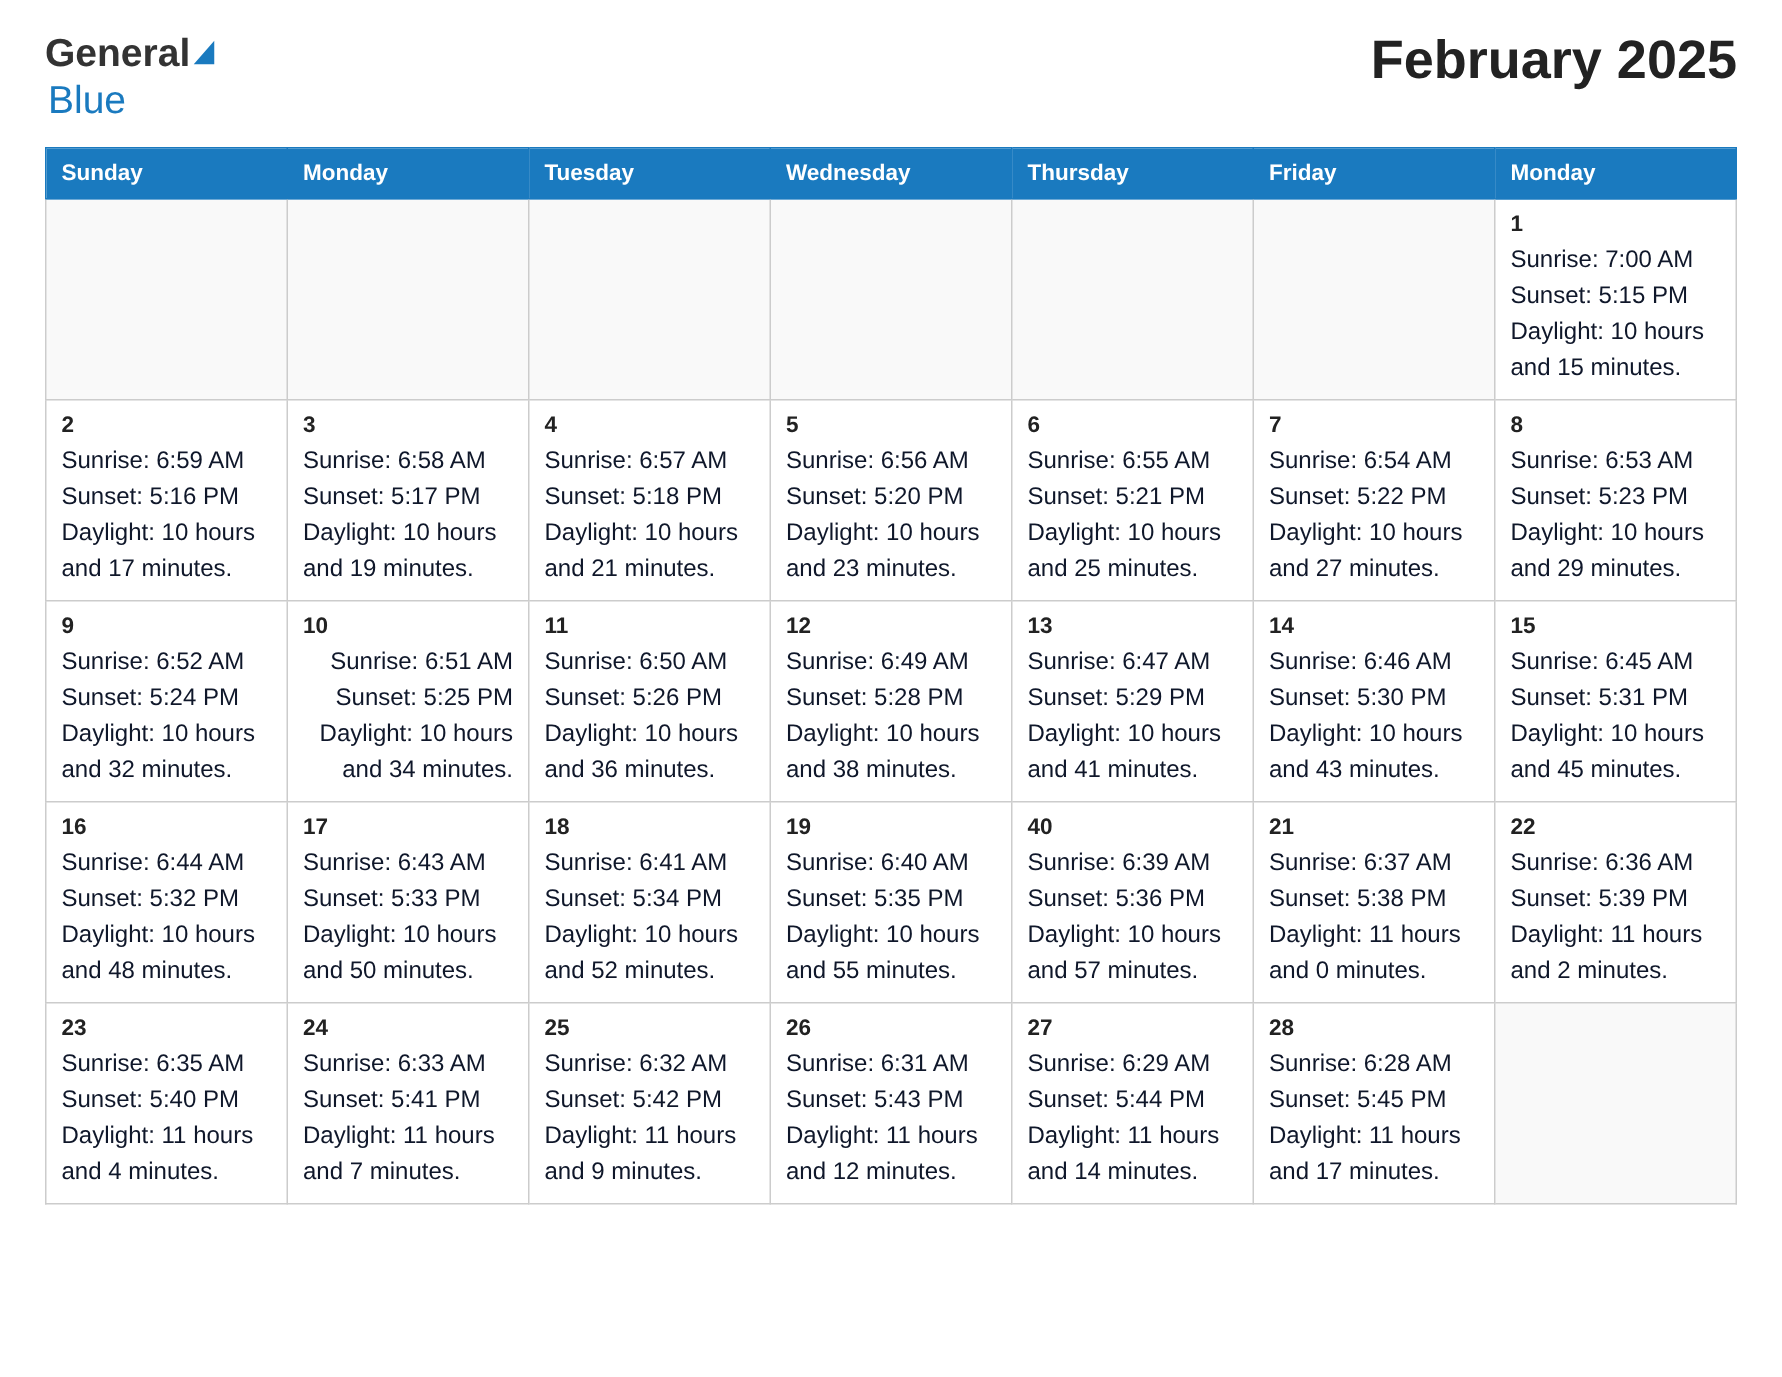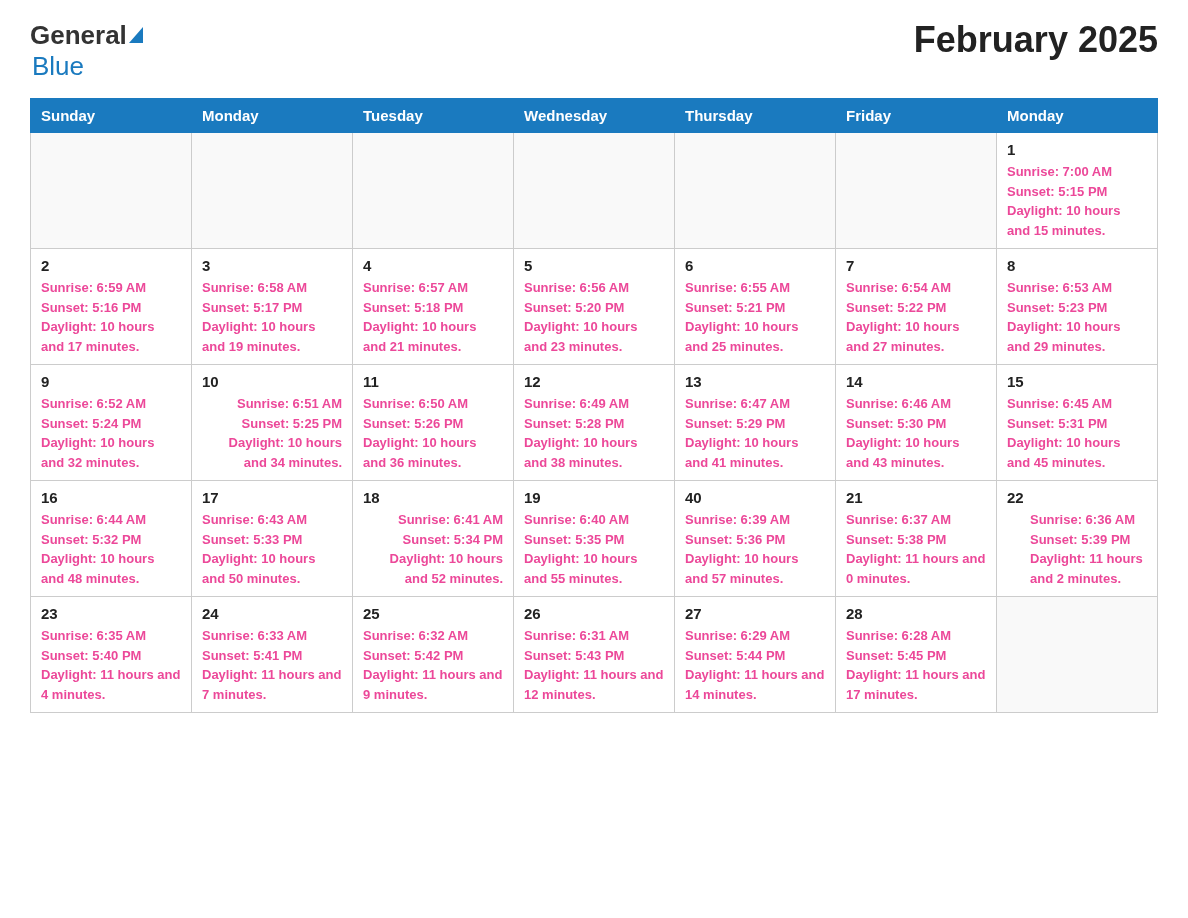--- a/index.html
+++ b/index.html
@@ -54,24 +54,23 @@
     .calendar td.empty {
       background: #f9f9f9;
     }
     .day-number {
       font-size: 15px;
       font-weight: bold;
       color: #222;
       margin-bottom: 4px;
     }
     .day-info {
-      font-size: 13px;
+      font-size: 16px;
       line-height: 1.5;
-      color: #ec4899;
-      font-weight: bold;
+      color: #0f172a;
     }
     .logo-wrapper {
       display: flex;
       flex-direction: column;
       line-height: 1.2;
     }
     .logo-line1 {
       font-size: 26px;
       font-weight: bold;
       color: #333;
@@ -231,21 +230,21 @@
 Daylight: 10 hours and 48 minutes.</div>
         </td>
         <td>
           <div class="day-number">17</div>
           <div class="day-info" style="white-space: pre-line;">Sunrise: 6:43 AM
 Sunset: 5:33 PM
 Daylight: 10 hours and 50 minutes.</div>
         </td>
         <td>
           <div class="day-number">18</div>
-          <div class="day-info" style="white-space: pre-line; text-align: right;">Sunrise: 6:41 AM
+          <div class="day-info" style="white-space: pre-line;">Sunrise: 6:41 AM
 Sunset: 5:34 PM
 Daylight: 10 hours and 52 minutes.</div>
         </td>
         <td>
           <div class="day-number">19</div>
           <div class="day-info" style="white-space: pre-line;">Sunrise: 6:40 AM
 Sunset: 5:35 PM
 Daylight: 10 hours and 55 minutes.</div>
         </td>
         <td>
@@ -255,21 +254,21 @@
 Daylight: 10 hours and 57 minutes.</div>
         </td>
         <td>
           <div class="day-number">21</div>
           <div class="day-info" style="white-space: pre-line;">Sunrise: 6:37 AM
 Sunset: 5:38 PM
 Daylight: 11 hours and 0 minutes.</div>
         </td>
         <td>
           <div class="day-number">22</div>
-          <div class="day-info" style="white-space: pre-line; margin-left: 23px;">Sunrise: 6:36 AM
+          <div class="day-info" style="white-space: pre-line;">Sunrise: 6:36 AM
 Sunset: 5:39 PM
 Daylight: 11 hours and 2 minutes.</div>
         </td>
       </tr>
       <tr>
         <td>
           <div class="day-number">23</div>
           <div class="day-info" style="white-space: pre-line;">Sunrise: 6:35 AM
 Sunset: 5:40 PM
 Daylight: 11 hours and 4 minutes.</div>

